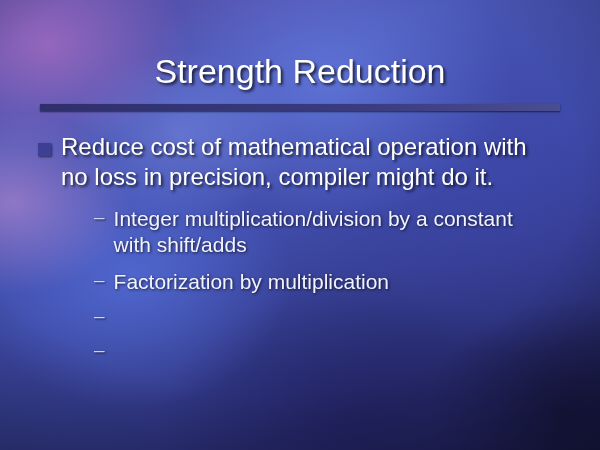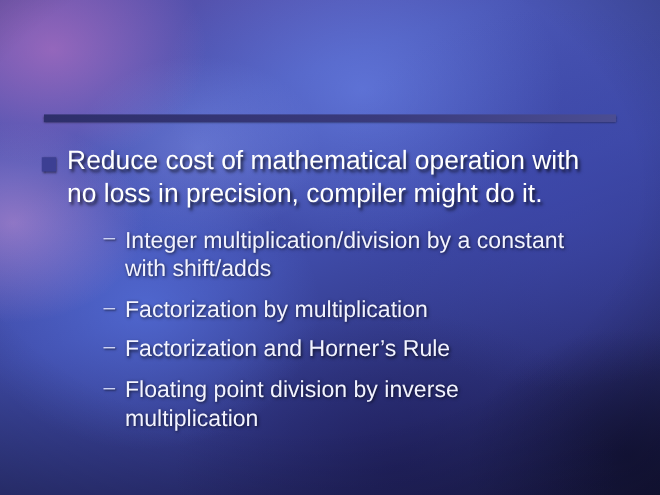--- a/index.html
+++ b/index.html
@@ -102,20 +102,21 @@
     max-width: 420px;
   }
 </style>
 </head>
 <body>
 
 <div class="slide">
 
   <div class="vignette"></div>
 
+  <div class="title">Strength Reduction</div>
   <div class="title-rule"></div>
 
   <div class="body">
 
     <div class="lvl1">
       <span class="bullet-sq"></span>
       <span class="lvl1-text">Reduce cost of mathematical operation with no loss in precision, compiler might do it.</span>
     </div>
 
     <div class="sub-list">
@@ -125,23 +126,21 @@
         <span class="lvl2-text">Integer multiplication/division by a constant with shift/adds</span>
       </div>
 
       <div class="lvl2">
         <span class="dash">–</span>
         <span class="lvl2-text">Factorization by multiplication</span>
       </div>
 
       <div class="lvl2">
         <span class="dash">–</span>
-        <span class="lvl2-text">Factorization and Horner’s Rule</span>
       </div>
 
       <div class="lvl2">
         <span class="dash">–</span>
-        <span class="lvl2-text">Floating point division by inverse multiplication</span>
       </div>
 
     </div>
   </div>
 </div>
 
 </body></html>

